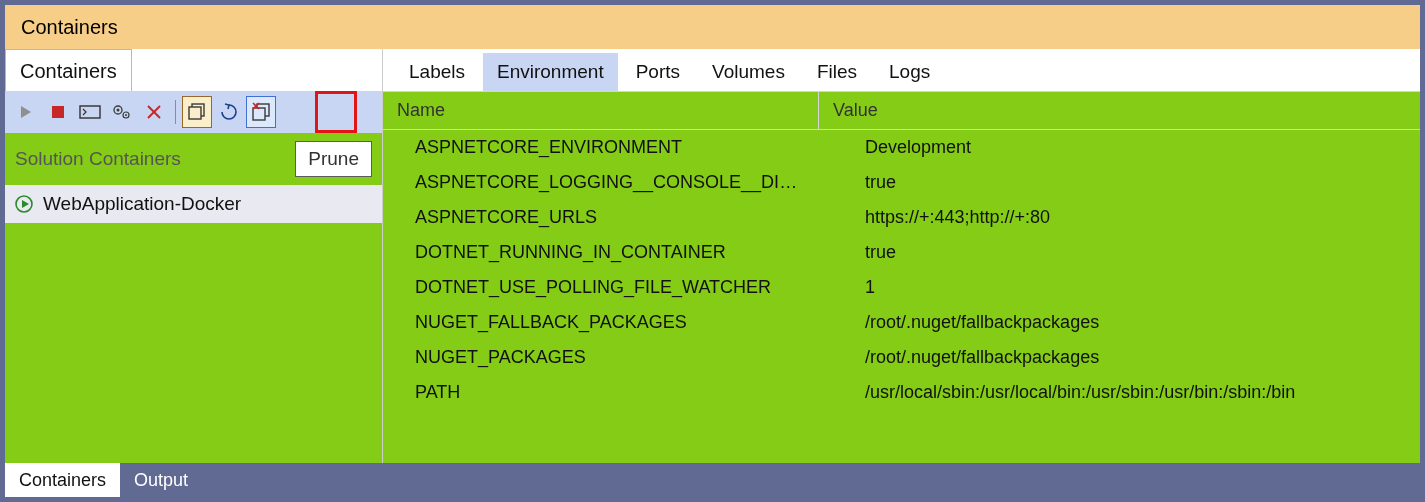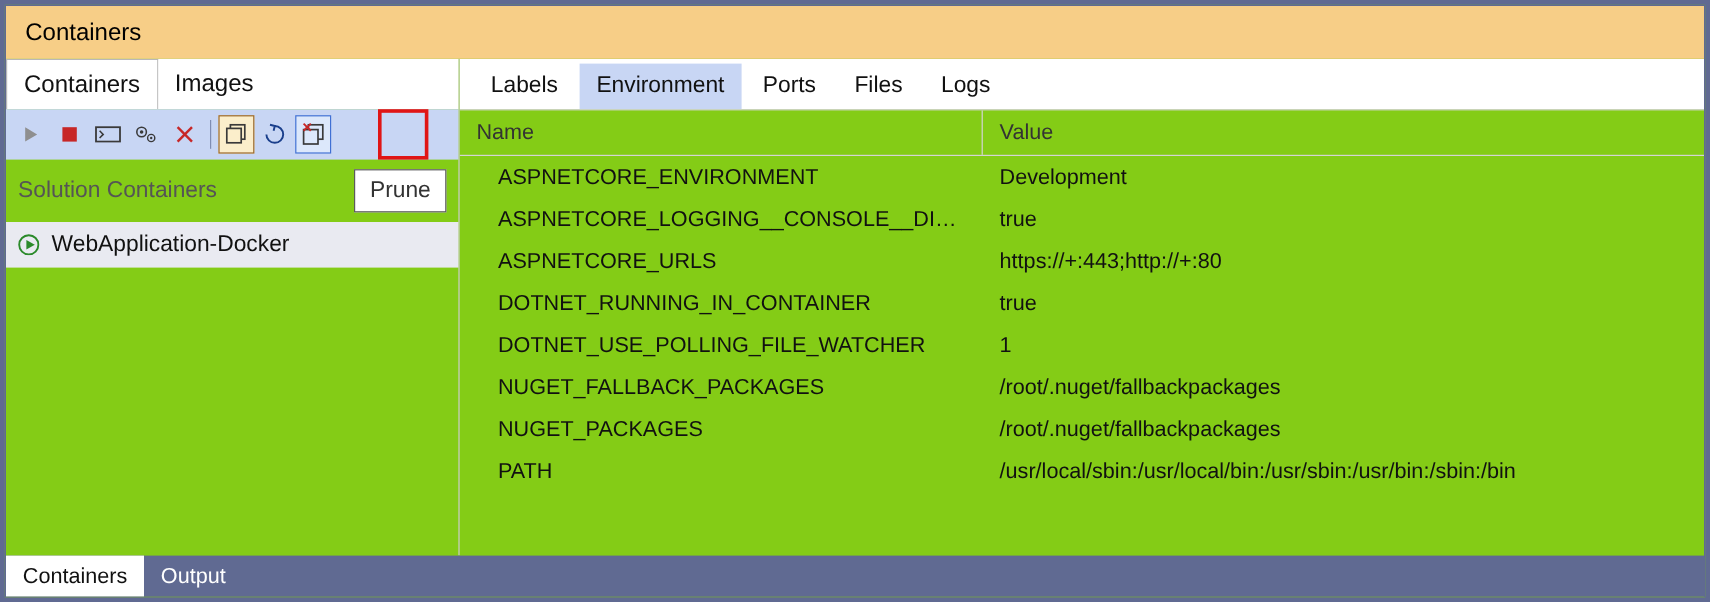--- a/index.html
+++ b/index.html
@@ -25,21 +25,21 @@
   .container-item { background: #e9eaf1; display: flex; align-items: center; gap: 10px; padding: 8px 10px; font-size: 19px; color: #111; }
   .right { flex: 1; display: flex; flex-direction: column; overflow: hidden; }
   .right-tabs { display: flex; gap: 4px; padding: 4px 8px 0 12px; background: #fff; align-items: flex-end; }
   .right-tab { padding: 8px 14px; font-size: 19px; color: #111; cursor: pointer; }
   .right-tab.active { background: #c8d6f4; }
   .grid-head { display: flex; border-top: 1px solid #d4d4d4; border-bottom: 1px solid #d4d4d4; align-items: center; }
   .grid-head .col { padding: 8px 14px; font-size: 18px; color: #333; }
   .col-name { width: 436px; border-right: 1px solid #d4d4d4; }
   .col-val { flex: 1; }
   .grid-body { overflow: auto; }
-  .row { display: flex; }
+  .row { display: flex; gap: 32px; }
   .row .cell { padding: 7px 14px 7px 32px; font-size: 18px; color: #111; white-space: nowrap; overflow: hidden; text-overflow: ellipsis; }
   .row .cell.name { width: 436px; }
   .row .cell.val { flex: 1; padding-left: 14px; }
   .bottom-tabs { display: flex; background: #606a92; height: 34px; align-items: stretch; }
   .bottom-tab { padding: 6px 14px; font-size: 18px; color: #fff; cursor: pointer; display: flex; align-items: center; }
   .bottom-tab.active { background: #fff; color: #111; }
   svg { display: block; }
 </style>
 </head>
 <body>
@@ -49,21 +49,20 @@
     <div class="titlebar">
       <span>Containers</span>
     </div>
 
     <div class="body">
       <div class="main">
 
         <div class="left">
           <div class="left-tabs">
             <div class="left-tab active">Containers</div>
-            <div class="left-tab">Images</div>
           </div>
 
           <div class="toolbar">
             <div class="tb-btn">
               <svg width="14" height="14">
                   <polygon points="2,1 12,7 2,13" fill="#8f8f8f"></polygon>
                 </svg>
             </div>
             <div class="tb-btn">
               <svg width="14" height="14">
@@ -128,20 +127,21 @@
             </span>
             <span>WebApplication-Docker</span>
           </div>
         </div>
 
         <div class="right">
           <div class="right-tabs">
             <div class="right-tab">Labels</div>
             <div class="right-tab active">Environment</div>
             <div class="right-tab">Ports</div>
+            <div class="right-tab">Volumes</div>
             <div class="right-tab">Files</div>
             <div class="right-tab">Logs</div>
           </div>
 
           <div class="grid-head">
             <div class="col col-name">Name</div>
             <div class="col col-val">Value</div>
           </div>
 
           <div class="grid-body">

